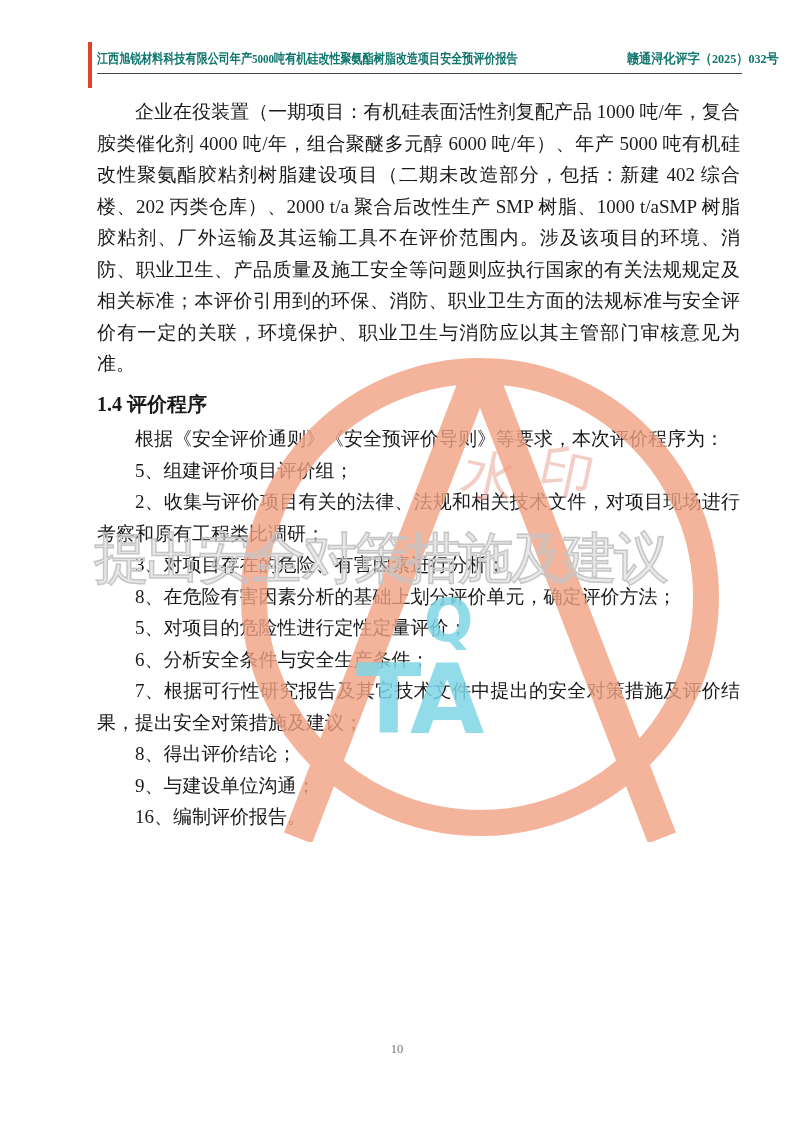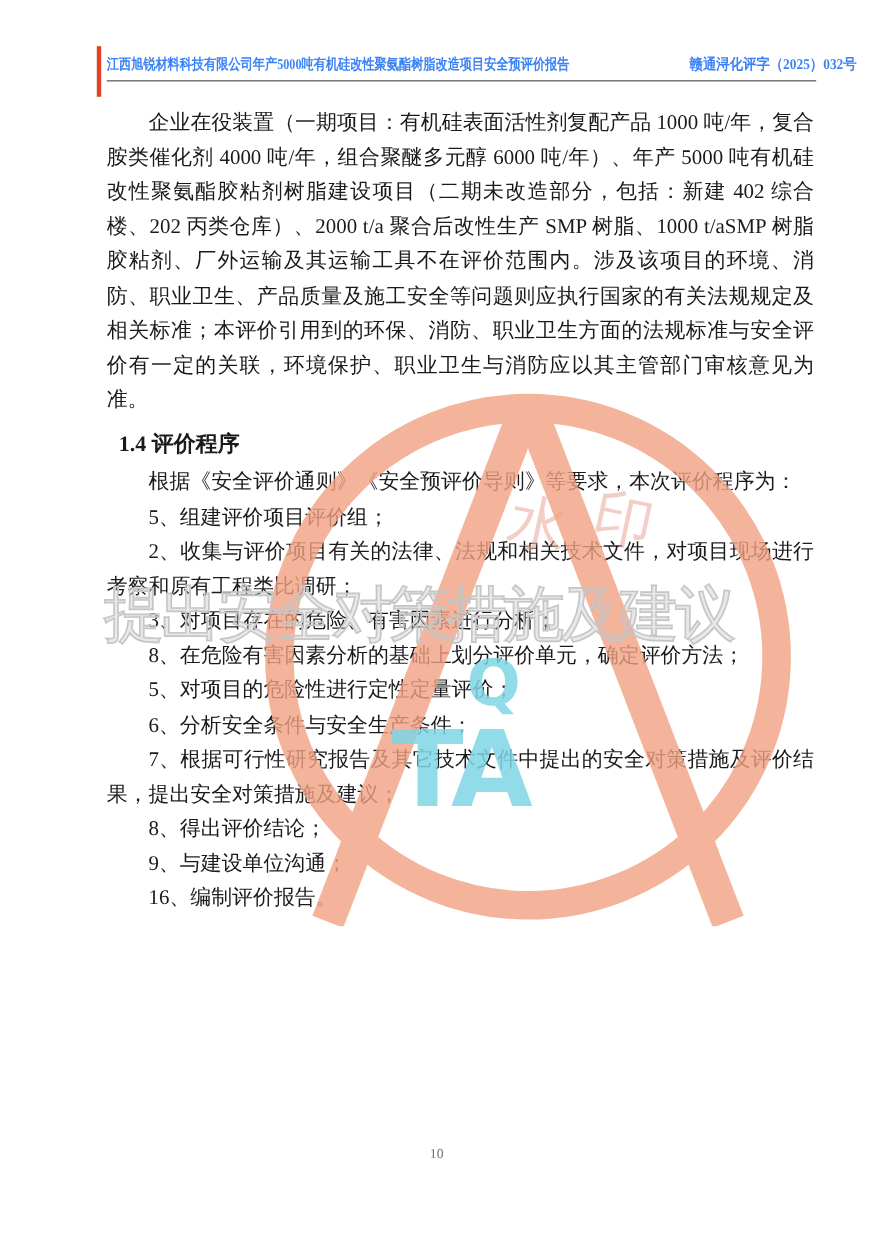--- a/index.html
+++ b/index.html
@@ -12,38 +12,38 @@
     font-family:"Liberation Serif","DejaVu Serif",serif;
     color:#1a1a1a;
   }
   
   .hdr{
     position:absolute;left:97px;right:52px;top:50px;
     border-bottom:1.5px solid #444;
     padding-bottom:5px;
     display:flex;justify-content:space-between;align-items:flex-end;
     white-space:nowrap;
-    font-size:13.5px;font-weight:bold;color:#3b82f6;
+    font-size:13.5px;font-weight:bold;color:#0f766e;
   }
   .hdr .t1{display:inline-block;transform:scaleX(.82);transform-origin:left center;}
   .hdr .t2{display:inline-block;transform:scaleX(.9);transform-origin:right center;}
   .margin-mark{
     position:absolute;left:88px;top:42px;width:4px;height:46px;
     background:#e04327;
   }
   
   .bodytext{
     position:absolute;left:97px;right:54px;top:96px;
     font-size:19px;line-height:31.5px;
     text-align:justify;
     z-index:1;
   }
   .para{margin:0;text-indent:2em;}
   .sec-title{
-    margin:9px 0 3px 11px;
+    margin:9px 0 3px 0;
     font-size:20px;font-weight:bold;
     text-indent:0;
   }
   .step{margin:0;text-indent:2em;}
   
   .pagenum{
     position:absolute;left:0;right:0;top:1042px;
     text-align:center;font-size:12.5px;color:#737373;
   }
   

